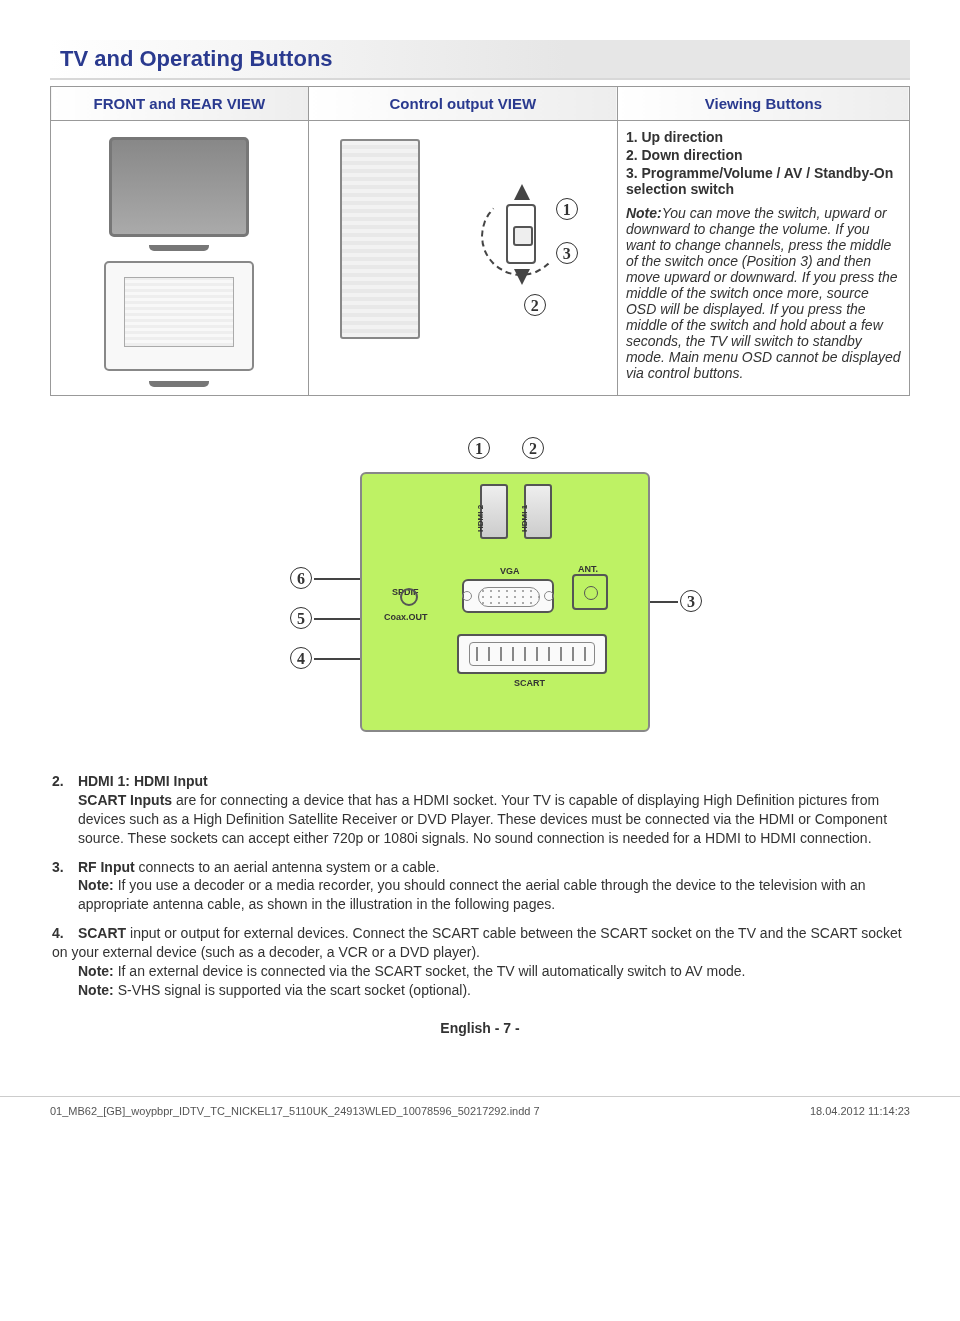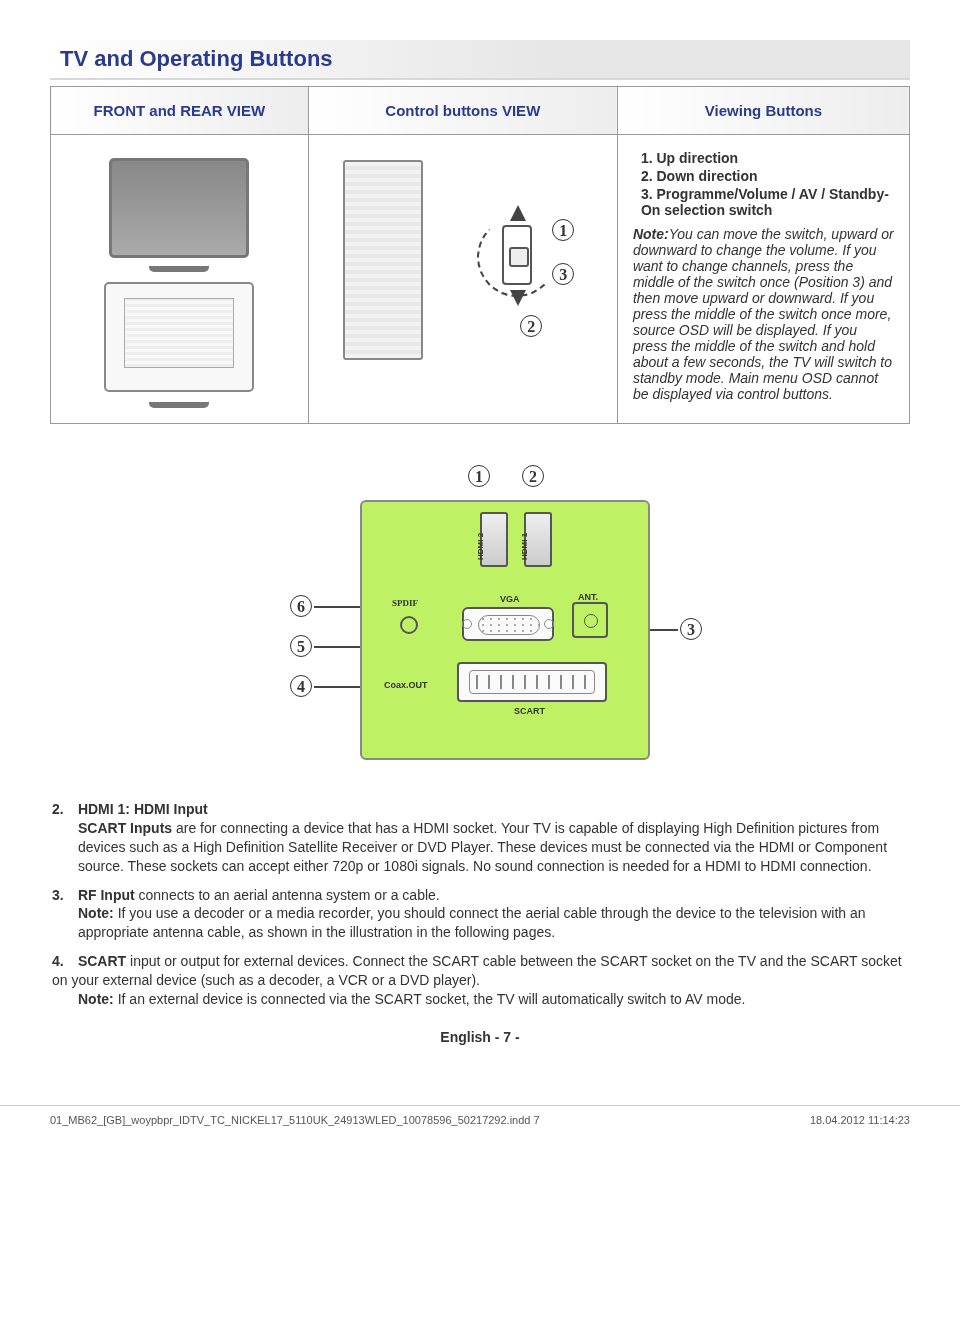--- a/index.html
+++ b/index.html
@@ -31,32 +31,32 @@
     padding: 4px 2px;
   }
   table.buttons-table {
     width: 100%;
     border-collapse: collapse;
     table-layout: fixed;
   }
   table.buttons-table td {
     border: 1px solid #999;
     vertical-align: top;
-    padding: 15px;
+    padding: 8px;
   }
   table.buttons-table td.head {
     border: 1px solid #999;
     background: linear-gradient(to right, #fff, #ededed);
     text-align: center;
   }
   .ol {
     margin: 0 0 8px 0;
     padding-left: 20px;
   }
-  .ol li { margin-bottom: 2px; font-weight: bold; margin-left: 8px; }
+  .ol li { margin-bottom: 2px; font-weight: bold; }
   .note-body {
     font-style: italic;
   }
   .bold { font-weight: bold; }
   .tv-set {
     width: 140px; height: 100px; border: 3px solid #777; border-radius: 5px;
     margin: 8px auto; background: linear-gradient(#888,#aaa);
     position: relative;
   }
   .tv-stand {
@@ -165,21 +165,21 @@
 <body>
 
 <div class="page">
 
   <div class="section-heading">TV and Operating Buttons</div>
 
   <table class="buttons-table">
     <tbody>
         <tr>
       <td class="head" style="width:30%"><span class="col-header">FRONT and REAR VIEW</span></td>
-      <td class="head" style="width:36%"><span class="col-header">Control buttons VIEW</span></td>
+      <td class="head" style="width:36%"><span class="col-header">Control output VIEW</span></td>
       <td class="head" style="width:34%"><span class="col-header">Viewing Buttons</span></td>
     </tr>
     <tr>
       <td>
         <div class="tv-set"></div>
         <div class="tv-stand"></div>
         <div class="tv-back"></div>
         <div class="tv-stand"></div>
       </td>
       <td>
@@ -237,23 +237,23 @@
         <span class="vga-side" style="right:-2px;"></span>
       </div>
       <span class="vlabel" style="left:138px; top:92px;">VGA</span>
 
       <div class="ant"></div>
       <span class="vlabel" style="left:216px; top:90px;">ANT.</span>
 
       <div class="scart"></div>
       <span class="vlabel" style="left:152px; top:204px;">SCART</span>
 
-      <span class="spdif-lbl" style="left:30px; top:96px;font-family:Liberation Serif, serif;">SPDIF</span>
+      <span class="spdif-lbl" style="left:30px; top:113px;">SPDIF</span>
       <div class="spdif-circ" style="left:38px; top:114px;"></div>
-      <span class="coax-lbl" style="left:22px; top:138px;margin-top:40px;">Coax.OUT</span>
+      <span class="coax-lbl" style="left:22px; top:138px;">Coax.OUT</span>
     </div>
   </div>
 
   <div class="desc-list">
     <div class="desc-item">
       <span class="num">2.</span>
       <span class="label">HDMI 1: HDMI Input</span>
       <span class="sub">
         <span class="bold">SCART Inputs</span>
         <span> are for connecting a device that has a HDMI socket. Your TV is capable of displaying High Definition pictures from devices such as a High Definition Satellite Receiver or DVD Player. These devices must be connected via the HDMI or Component source. These sockets can accept either 720p or 1080i signals. No sound connection is needed for a HDMI to HDMI connection.</span>
@@ -264,20 +264,23 @@
       <span class="label">RF Input</span><span> connects to an aerial antenna system or a cable.</span>
       <span class="sub">
         <span class="bold">Note:</span><span> If you use a decoder or a media recorder, you should connect the aerial cable through the device to the television with an appropriate antenna cable, as shown in the illustration in the following pages.</span>
       </span>
     </div>
     <div class="desc-item">
       <span class="num">4.</span>
       <span class="label">SCART</span><span>  input or output for external devices. Connect the SCART cable between the SCART socket on the TV and the SCART socket on your external device (such as a decoder, a VCR or a DVD player).</span>
       <span class="sub">
         <span class="bold">Note:</span><span> If an external device is connected via the SCART socket, the TV will automatically switch to AV mode.</span>
+      </span>
+      <span class="sub">
+        <span class="bold">Note:</span><span> S-VHS signal is supported via the scart socket (optional).</span>
       </span>
     </div>
   </div>
 
   <div class="footer-center">English   - 7 -</div>
 </div>
 
 <div class="doc-footer-line"></div>
 <div class="footer-row">
   <span>01_MB62_[GB]_woypbpr_IDTV_TC_NICKEL17_5110UK_24913WLED_10078596_50217292.indd   7</span>

